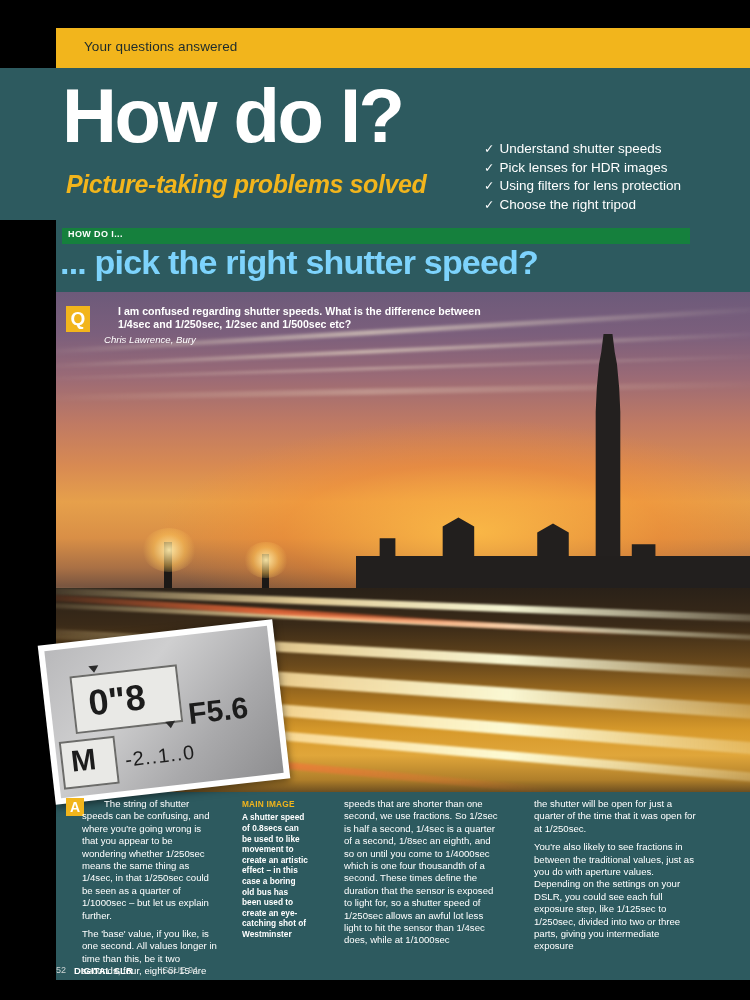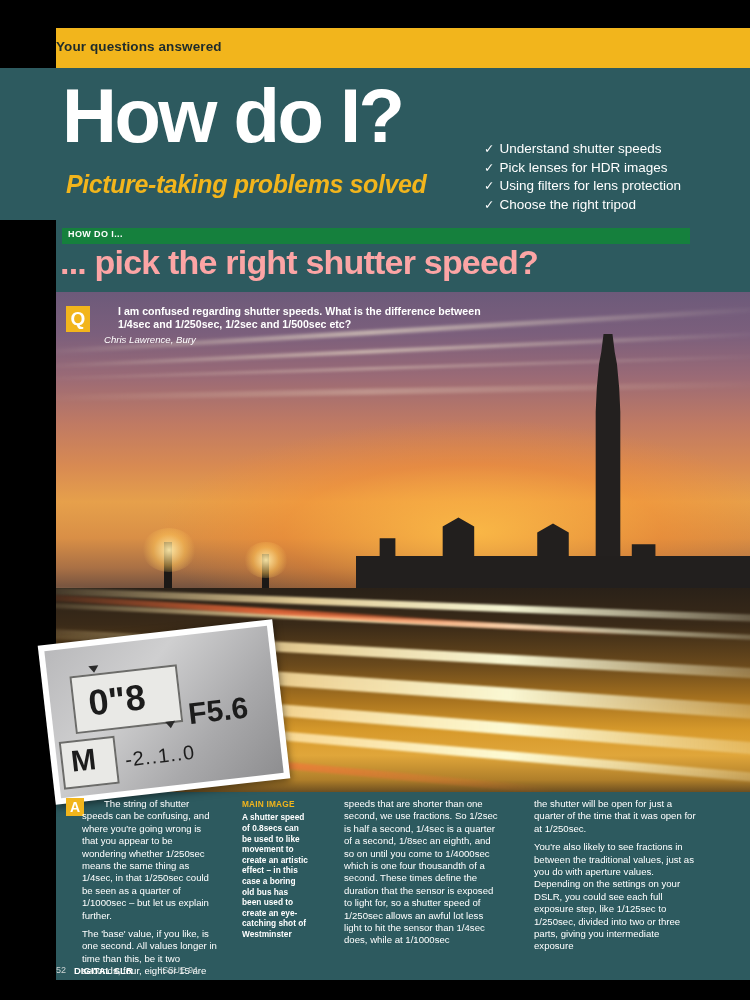--- a/index.html
+++ b/index.html
@@ -14,22 +14,22 @@
     width:750px;height:1000px;
     background:#2d5a5f;
     overflow:hidden;
   }
   
   .topbar{
     position:absolute;left:56px;top:28px;width:694px;height:40px;
     background:#f2b51c;
   }
   .topbar .label{
-    position:absolute;left:0;top:11px;
-    font-size:13.5px;font-weight:bold;color:#1d2b2c;
+    position:absolute;left:28px;top:11px;
+    font-size:13.5px;font-weight:normal;color:#1d2b2c;
     letter-spacing:0.1px;
   }
   
   .masthead{
     position:absolute;left:0;top:68px;width:750px;height:152px;
     background:#2d5a5f;
   }
   .howdoi{
     position:absolute;left:62px;top:78px;
     font-size:76px;line-height:76px;font-weight:bold;color:#ffffff;
@@ -51,21 +51,21 @@
   .howdoi-strip{
     position:absolute;left:62px;top:228px;width:628px;height:16px;
     background:#15803d;
   }
   .howdoi-strip span{
     position:absolute;left:6px;top:1px;
     font-size:9px;font-weight:bold;color:#ffffff;letter-spacing:0.4px;
   }
   .headline{
     position:absolute;left:60px;top:243px;
-    font-size:34px;font-weight:bold;color:#fca5a5;letter-spacing:-0.8px;
+    font-size:34px;font-weight:bold;color:#7dd3fc;letter-spacing:-0.8px;
   }
   
   .photo{
     position:absolute;left:56px;top:292px;width:694px;height:500px;
     overflow:hidden;
   }
   .sky{
     position:absolute;left:0;top:0;width:694px;height:300px;
     background:
       radial-gradient(ellipse 420px 150px at 60% 240px, rgba(255,190,70,0.85) 0%, rgba(255,140,40,0.35) 45%, rgba(255,120,40,0) 75%),

